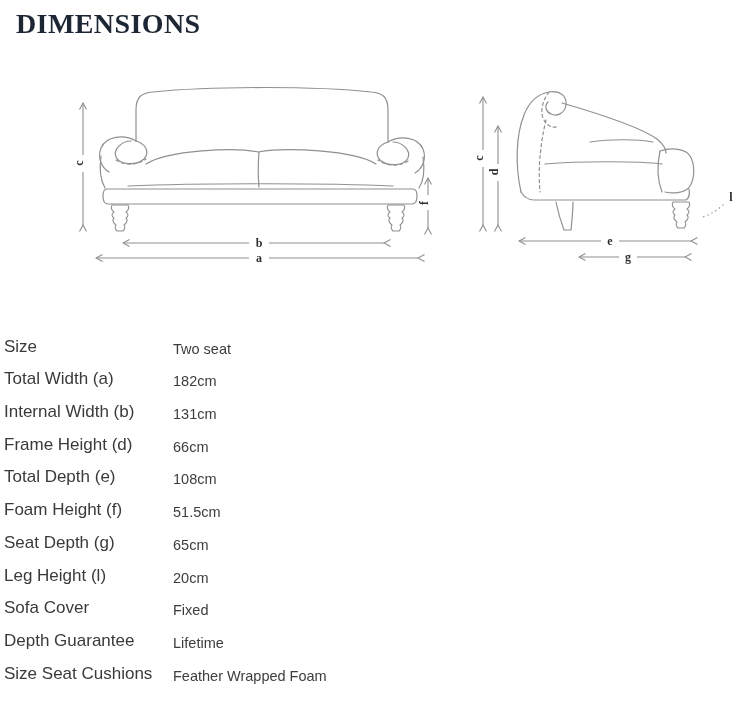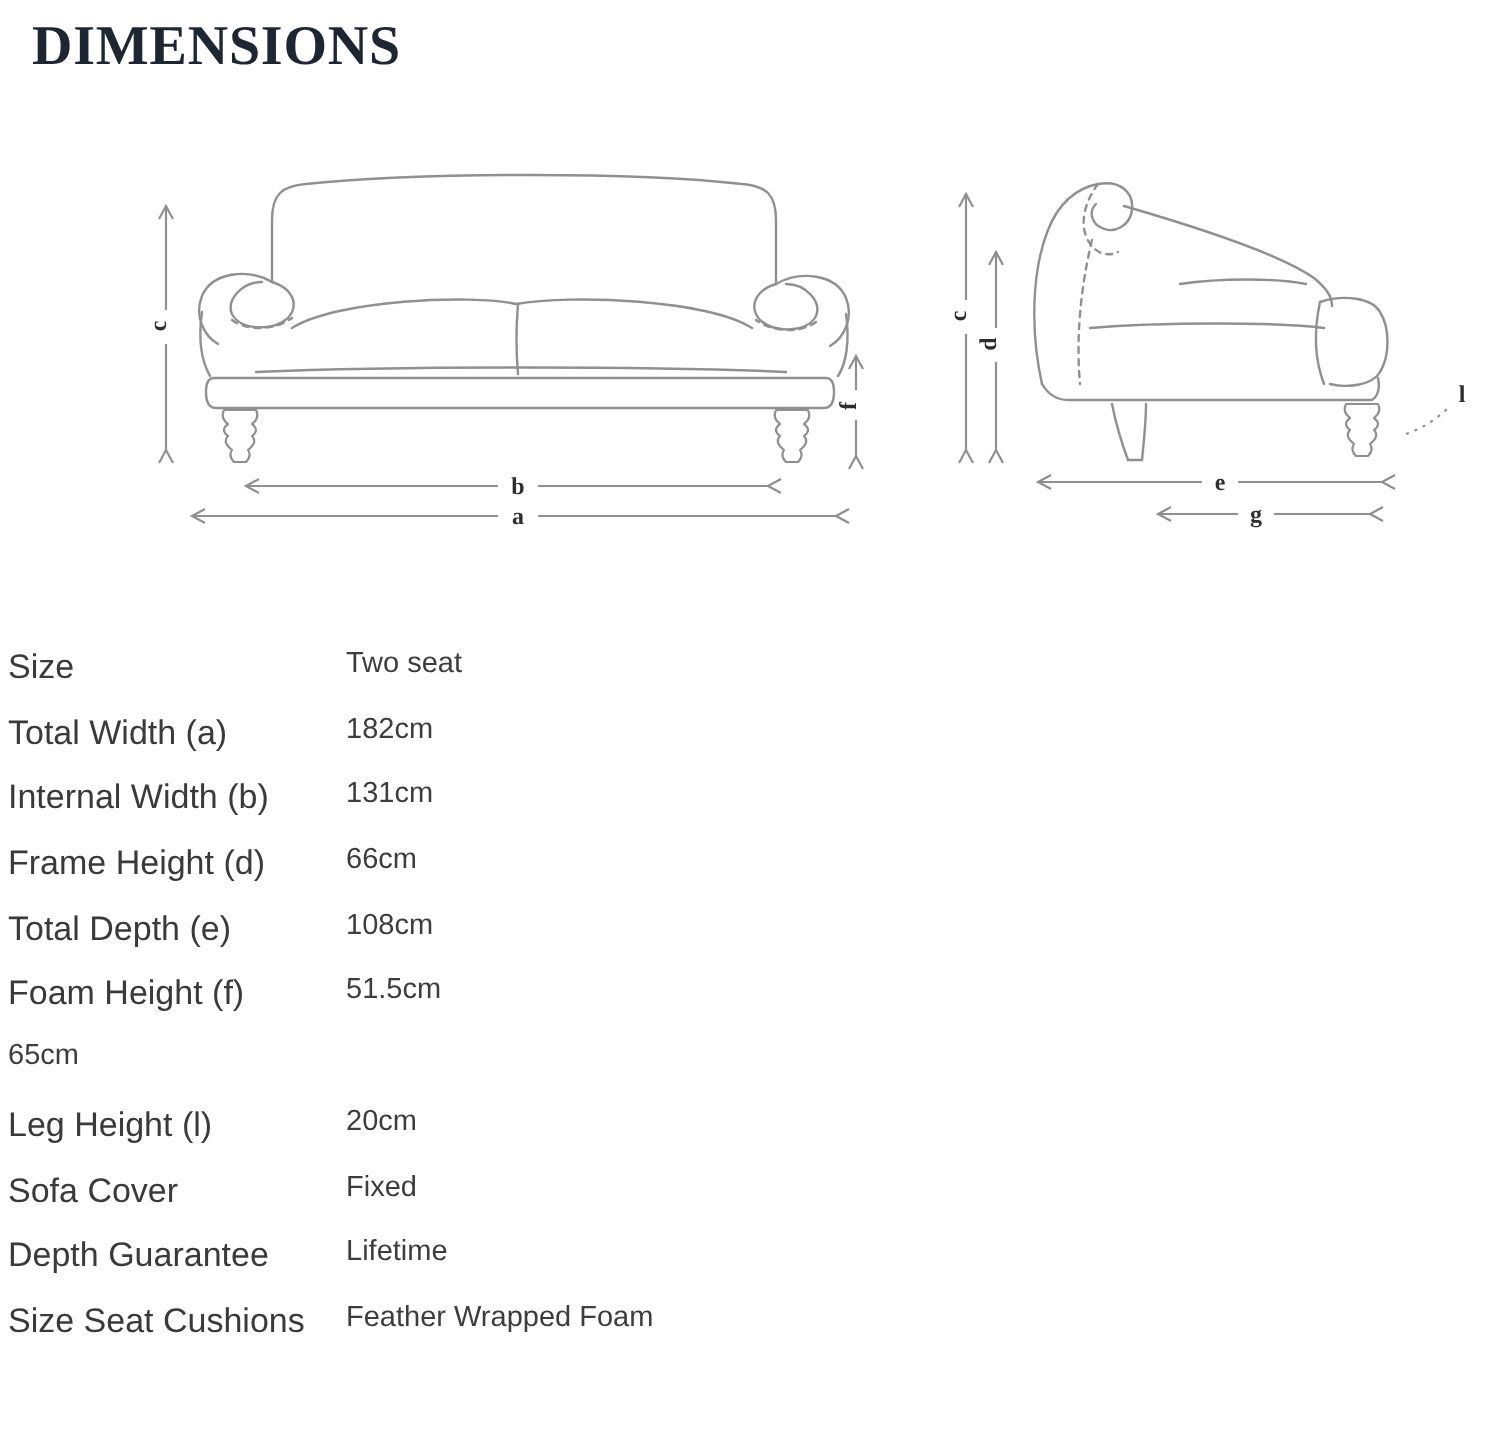--- a/index.html
+++ b/index.html
@@ -14,21 +14,21 @@
   }
   .diagram-wrap{position:absolute;top:0;left:0;}
   svg text.dim-label{
     font-family:"Liberation Serif", serif;
     font-size:12px;font-weight:bold;fill:#2e2e2e;
   }
   .spec-table{
     position:absolute;top:324px;left:4px;width:420px;
   }
   .spec-row{
-    display:flex;align-items:flex-start;height:32.7px;
+    display:flex;align-items:flex-end;height:32.7px;
   }
   .spec-label{
     width:169px;flex:0 0 169px;
     font-size:17px;color:#3a3a3a;white-space:nowrap;
   }
   .spec-value{
     font-size:14.5px;color:#3d3d3d;white-space:nowrap;
   }
 </style>
 </head>
@@ -150,20 +150,21 @@
   </div>
   <div class="spec-row">
     <div class="spec-label">Total Depth (e)</div>
     <div class="spec-value">108cm</div>
   </div>
   <div class="spec-row">
     <div class="spec-label">Foam Height (f)</div>
     <div class="spec-value">51.5cm</div>
   </div>
   <div class="spec-row">
+    <div class="spec-label">Seat Depth (g)</div>
     <div class="spec-value">65cm</div>
   </div>
   <div class="spec-row">
     <div class="spec-label">Leg Height (l)</div>
     <div class="spec-value">20cm</div>
   </div>
   <div class="spec-row">
     <div class="spec-label">Sofa Cover</div>
     <div class="spec-value">Fixed</div>
   </div>

